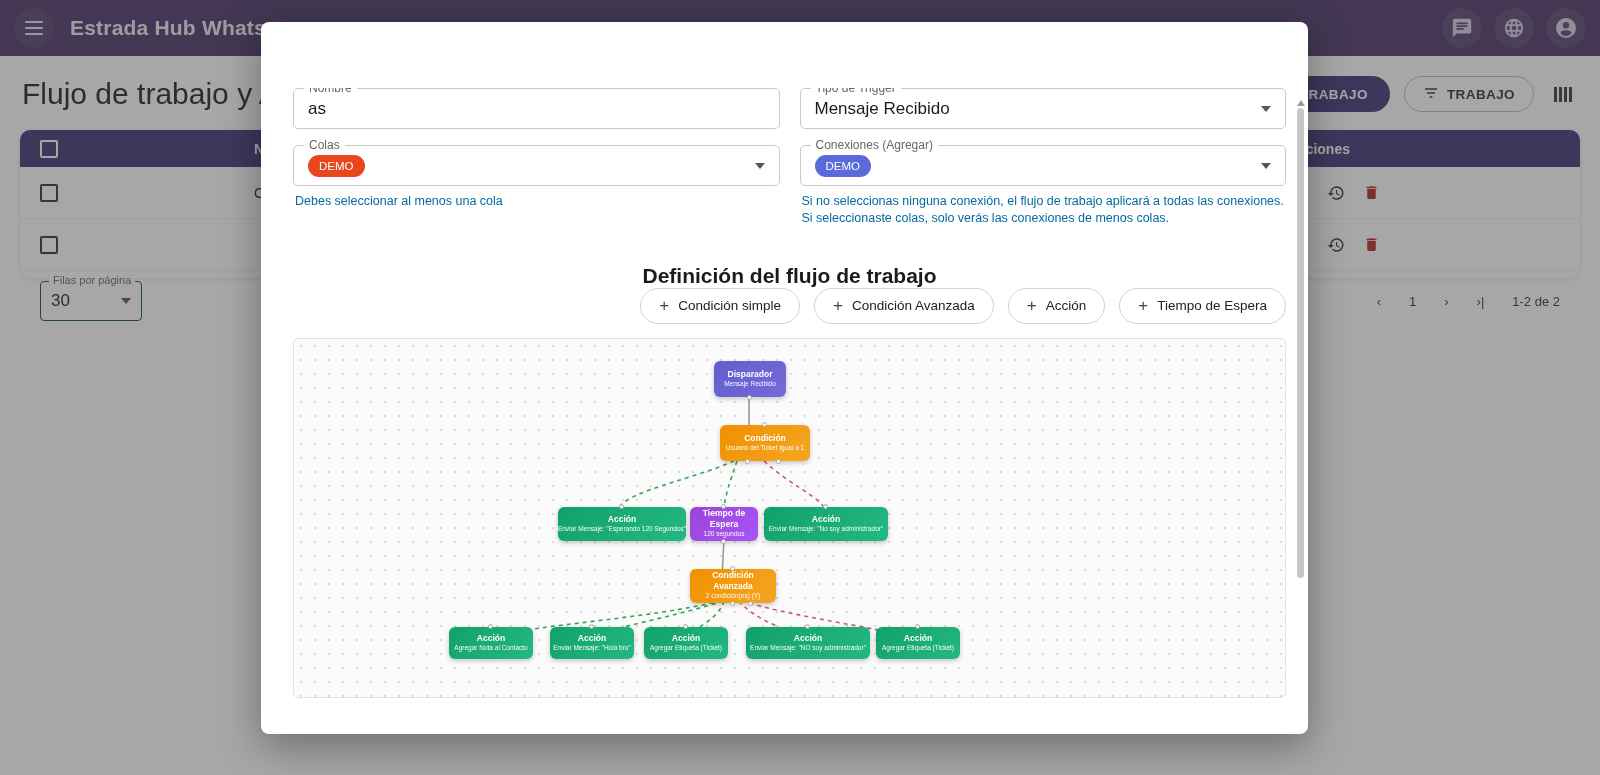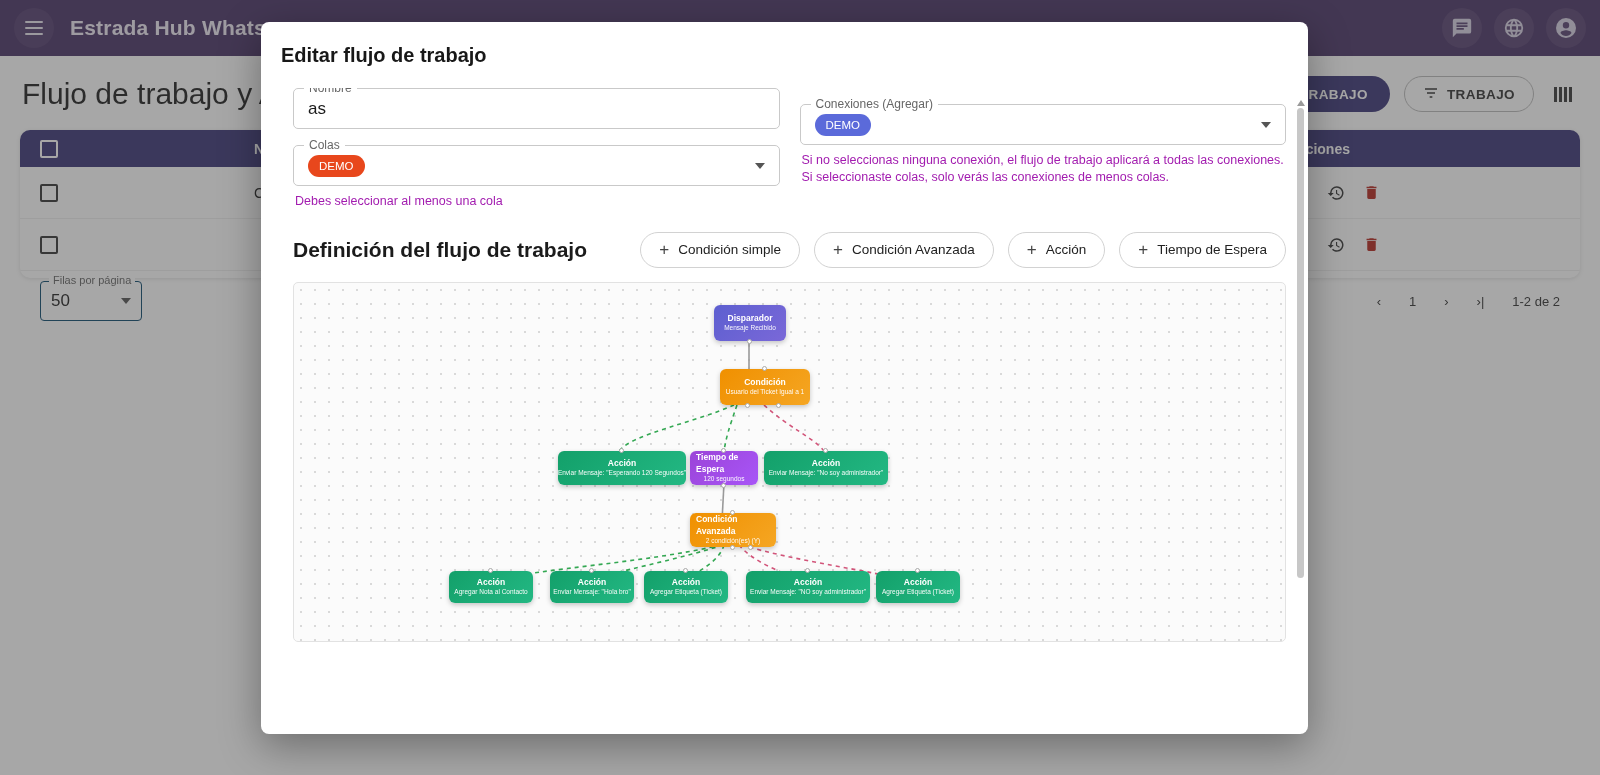--- a/index.html
+++ b/index.html
@@ -141,44 +141,44 @@
     position: absolute; right: 14px; top: 17px;
     border-left: 5px solid transparent; border-right: 5px solid transparent;
     border-top: 6px solid #555;
   }
   .chip {
     height: 22px; border-radius: 11px; color: #fff; font-size: 11.5px;
     display: inline-flex; align-items: center; padding: 0 11px; font-weight: normal;
   }
   .chip.orange { background: #e8471c; }
   .chip.blue   { background: #5b6ada; }
-  .helper { font-size: 12.5px; color: #a21caf; margin: 7px 2px 0 2px; line-height: 1.35; }
-
-  .def-row { display: flex; align-items: center; margin: 22px 0 14px 0; }
+  .helper { font-size: 12.5px; color: #0369a1; margin: 7px 2px 0 2px; line-height: 1.35; }
+
+  .def-row { display: flex; align-items: center; margin: 37px 0 14px 0; flex-direction: column; }
   .def-title { font-size: 21px; font-weight: bold; color: #1b1b1b; }
   .def-btns { margin-left: auto; display: flex; gap: 14px; }
   .pill {
     border: 1px solid #d2d2d2; border-radius: 20px; height: 36px;
     display: flex; align-items: center; gap: 9px; padding: 0 18px;
     font-size: 13.5px; color: #222; background: #fff; cursor: pointer; white-space: nowrap;
   }
   .plus { font-size: 17px; color: #444; line-height: 1; }
 
   
   .canvas {
     position: relative; height: 360px; border: 1px solid #e2e2e2; border-radius: 5px;
     background-color: #fbfbfb;
     background-image: radial-gradient(#d9d9d9 1px, transparent 1px);
     background-size: 14px 14px;
     overflow: hidden;
   }
   .node {
     position: absolute; border-radius: 6px; color: #fff;
     display: flex; flex-direction: column; align-items: center; justify-content: center;
-    box-shadow: 0 2px 5px rgba(0,0,0,.22); cursor: pointer; 
+    box-shadow: 0 2px 5px rgba(0,0,0,.22); cursor: pointer; text-align: center;
     padding: 4px 6px;
   }
   .node .n-title { font-size: 8.5px; font-weight: bold; line-height: 1.3; }
   .node .n-sub { font-size: 6.5px; line-height: 1.35; opacity: .96; white-space: nowrap; }
   .n-trigger  { background: linear-gradient(135deg,#5d5fd0,#7a68d8); }
   .n-cond     { background: linear-gradient(135deg,#f09000,#f5a623); margin-left: 8px; }
   .n-action   { background: linear-gradient(135deg,#13a06a,#23b883); }
   .n-wait     { background: linear-gradient(135deg,#9b44d8,#a855f7); }
   .handle {
     position: absolute; width: 5px; height: 5px; border-radius: 50%;
@@ -294,56 +294,60 @@
         <svg width="17" height="17" viewBox="0 0 24 24" fill="#b5271e">
             <path d="M6 19a2 2 0 0 0 2 2h8a2 2 0 0 0 2-2V7H6v12zM19 4h-3.5l-1-1h-5l-1 1H5v2h14V4z"></path>
           </svg>
       </span>
     </div>
   </div>
 
   <div class="footer-row">
     <div class="rpp">
       <span class="rpp-legend">Filas por página</span>
-      <span>50</span>
+      <span>30</span>
       <span class="caret"></span>
     </div>
     <div class="pager">
       <span>‹</span>
       <span>1</span>
       <span>›</span>
       <span>›|</span>
       <span>1-2 de 2</span>
     </div>
   </div>
 </div>
 
 <div class="scrim"></div>
 
 <div class="modal">
-  <div class="modal-title">Editar flujo de trabajo</div>
 
   <div class="modal-body">
 
     <div class="grid2">
       <div class="col">
         <div class="field">
           <span class="legend">Nombre</span>
           <span class="field-val">as</span>
         </div>
         <div style="height:16px"></div>
         <div class="field">
           <span class="legend">Colas</span>
           <span class="chip orange">DEMO</span>
           <span class="dd-caret"></span>
         </div>
         <div class="helper">Debes seleccionar al menos una cola</div>
       </div>
 
       <div class="col">
+        <div class="field">
+          <span class="legend">Tipo de Trigger</span>
+          <span class="field-val">Mensaje Recibido</span>
+          <span class="dd-caret"></span>
+        </div>
         <div style="height:16px"></div>
         <div class="field">
           <span class="legend">Conexiones (Agregar)</span>
           <span class="chip blue">DEMO</span>
           <span class="dd-caret"></span>
         </div>
         <div class="helper">Si no seleccionas ninguna conexión, el flujo de trabajo aplicará a todas las conexiones. Si seleccionaste colas, solo verás las conexiones de menos colas.</div>
       </div>
     </div>
 

